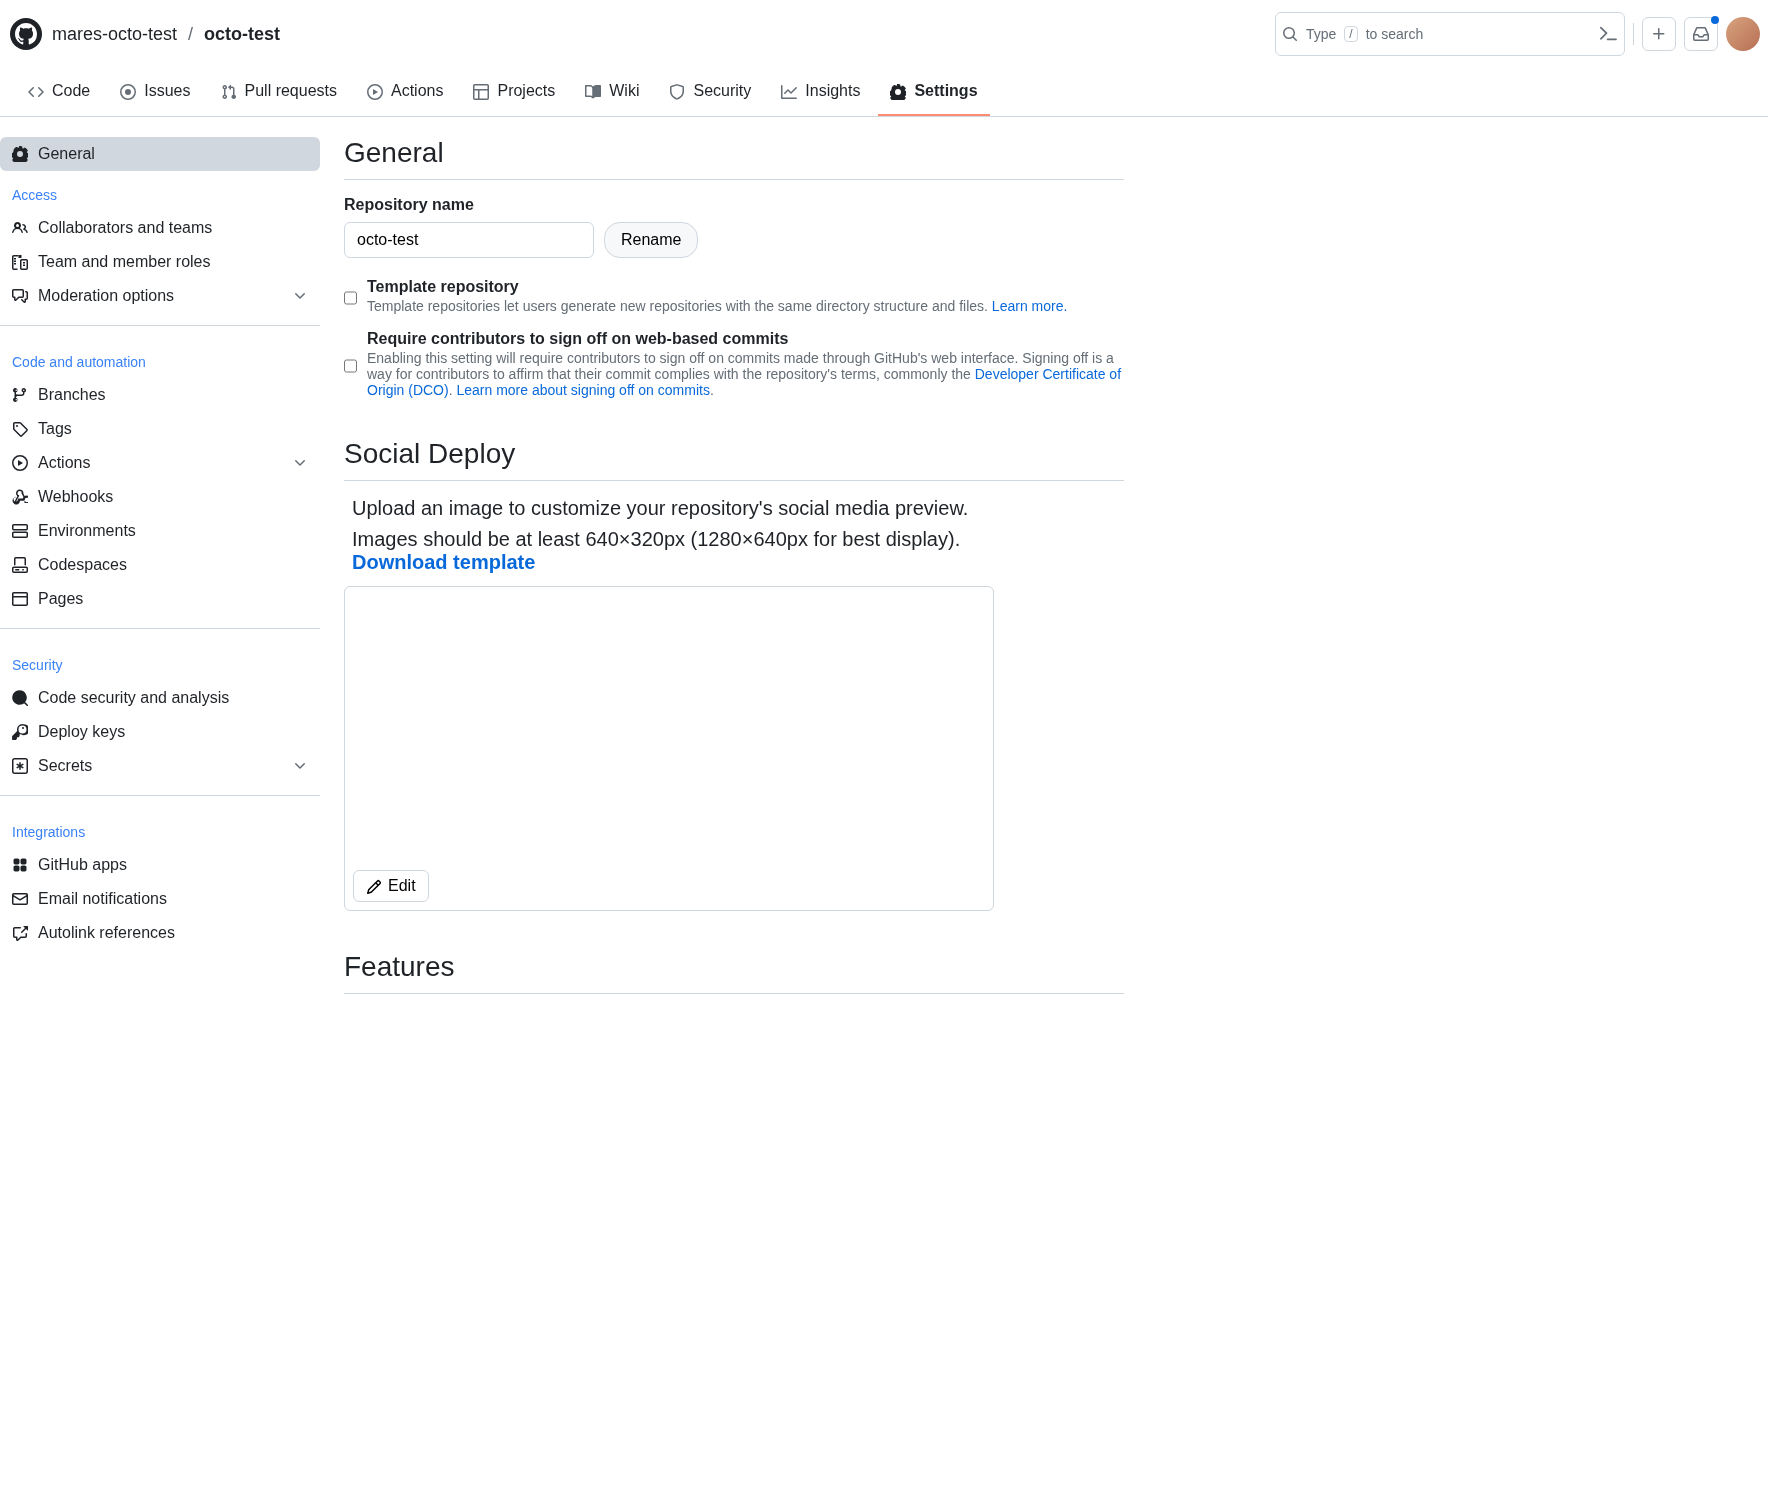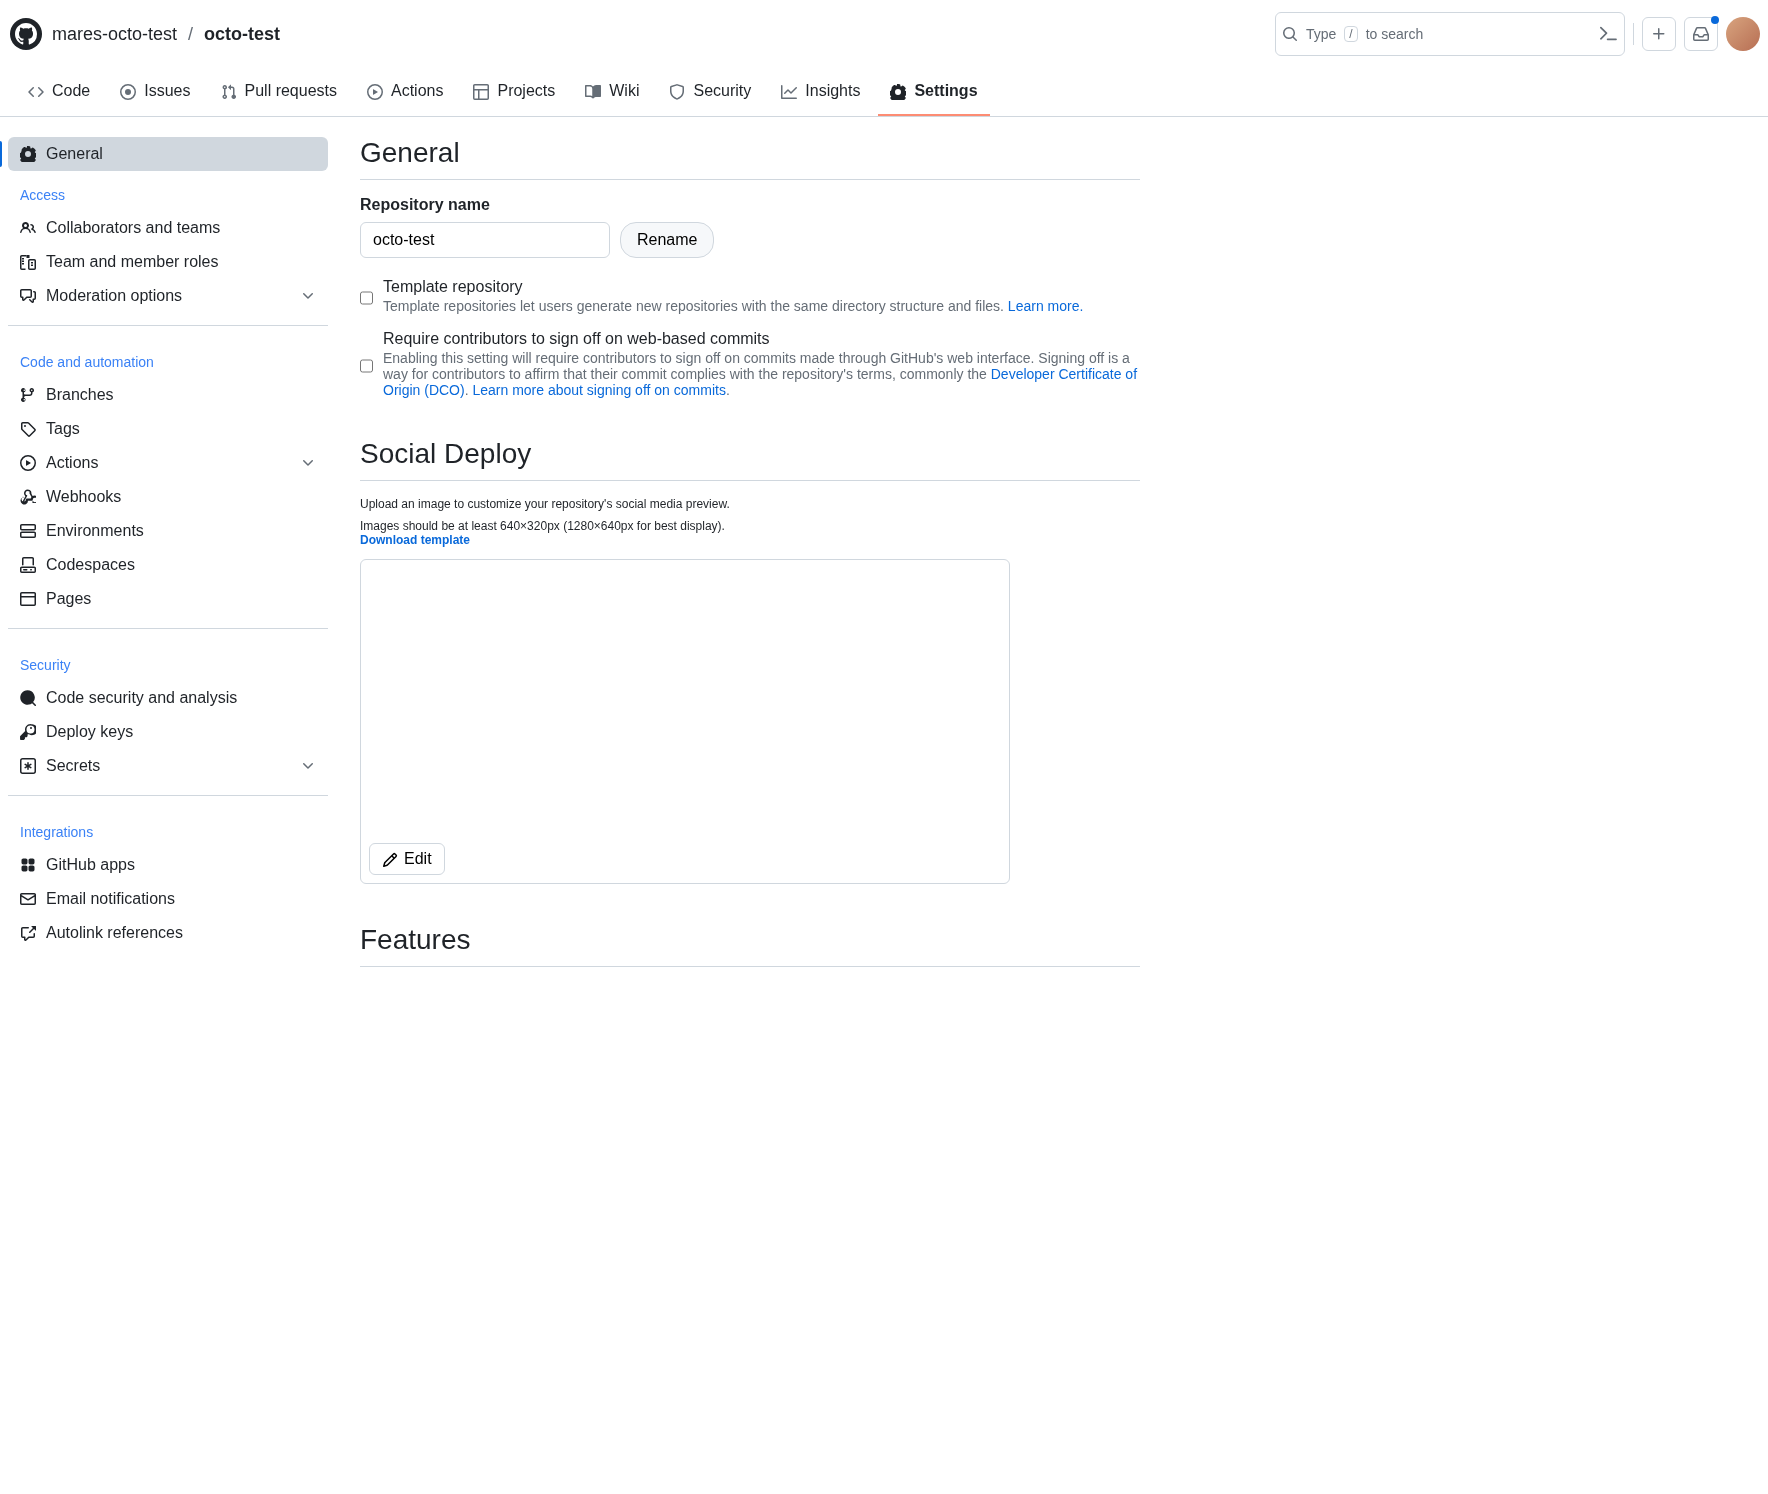--- a/index.html
+++ b/index.html
@@ -23,42 +23,42 @@
 .avatar{width:34px;height:34px;border-radius:50%;background:linear-gradient(135deg,#d8a47f,#b76e53)}
 
 
 .repo-nav{display:flex;align-items:center;gap:6px;padding:0 16px;border-bottom:1px solid #d0d7de}
 .nav-tab{display:flex;align-items:flex-end;gap:8px;padding:14px 12px;color:#1f2328;font-size:16px;cursor:pointer;border-bottom:2px solid transparent}
 .nav-tab.active{border-bottom-color:#fd8c73;font-weight:600}
 .nav-tab svg{color:#656d76}
 .nav-tab.active svg{color:#1f2328}
 
 
-.page{display:flex;padding:20px 8px;gap:32px}
+.page{display:flex;padding:20px 0;gap:24px}
 .sidebar{width:320px;flex:0 0 320px}
 .side-item{display:flex;align-items:center;gap:10px;padding:8px 12px;border-radius:6px;font-size:16px;color:#1f2328;cursor:pointer;position:relative}
 .side-item.group-head{font-weight:400;font-size:14px;color:#3b82f6;padding:16px 12px 8px;cursor:default}
 .side-item.active{background:#d0d7de;position:relative}
 .side-item.active::before{content:"";position:absolute;left:-10px;top:4px;bottom:4px;width:4px;background:#0969da;border-radius:2px}
 .side-item .chev{margin-left:auto;color:#656d76}
 .side-divider{height:1px;background:#d0d7de;margin:12px 0}
 
 .main{flex:1;max-width:780px}
 h2.section{font-size:28px;font-weight:400;border-bottom:1px solid #d0d7de;padding-bottom:10px;margin-bottom:16px}
 .label{font-weight:700;font-size:16px;margin-bottom:8px;display:block}
 .row{display:flex;gap:10px;margin-bottom:20px}
 .text-input{border:1px solid #d0d7de;border-radius:6px;padding:8px 12px;font-size:16px;width:250px;background:#fff}
 .btn{border:1px solid #d0d7de;border-radius:16px;padding:8px 16px;font-size:16px;background:#f6f8fa;cursor:pointer}
 .check-block{display:flex;gap:10px;margin-bottom:16px}
 .check-block input{margin-top:4px}
-.check-label{font-weight:400;font-size:16px}
+.check-label{font-weight:700;font-size:16px}
 .check-desc{color:#656d76;font-size:14px;margin-top:2px}
 .social-box{border:1px solid #d0d7de;border-radius:6px;width:650px;height:325px;position:relative;margin-top:12px}
 .edit-btn{position:absolute;left:8px;bottom:8px;display:flex;align-items:flex-end;gap:6px;border:1px solid #d0d7de;border-radius:6px;background:#fff;padding:6px 12px;font-size:16px;cursor:pointer}
-p.body{font-size:12px;margin:8px 0}
+p.body{font-size:20px;margin:8px 8px}
 .section-gap{margin-top:40px}
 </style>
 </head>
 <body>
 
 <div class="topbar">
   <div class="logo">
     <svg width="22" height="22" viewBox="0 0 16 16">
         <path d="M8 0C3.58 0 0 3.58 0 8c0 3.54 2.29 6.53 5.47 7.59.4.07.55-.17.55-.38 0-.19-.01-.82-.01-1.49-2.01.37-2.53-.49-2.69-.94-.09-.23-.48-.94-.82-1.13-.28-.15-.68-.52-.01-.53.63-.01 1.08.58 1.23.82.72 1.21 1.87.87 2.33.66.07-.52.28-.87.51-1.07-1.78-.2-3.64-.89-3.64-3.95 0-.87.31-1.59.82-2.15-.08-.2-.36-1.02.08-2.12 0 0 .67-.21 2.2.82.64-.18 1.32-.27 2-.27.68 0 1.36.09 2 .27 1.53-1.04 2.2-.82 2.2-.82.44 1.1.16 1.92.08 2.12.51.56.82 1.27.82 2.15 0 3.07-1.87 3.75-3.65 3.95.29.25.54.73.54 1.48 0 1.07-.01 1.93-.01 2.2 0 .21.15.46.55.38A8.013 8.013 0 0016 8c0-4.42-3.58-8-8-8z"></path>
       </svg>

